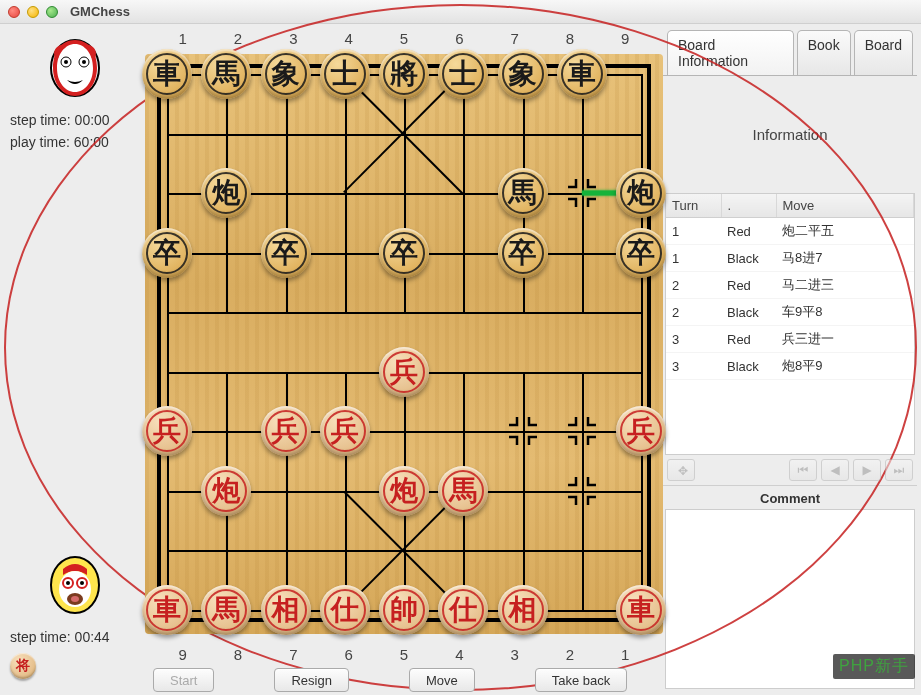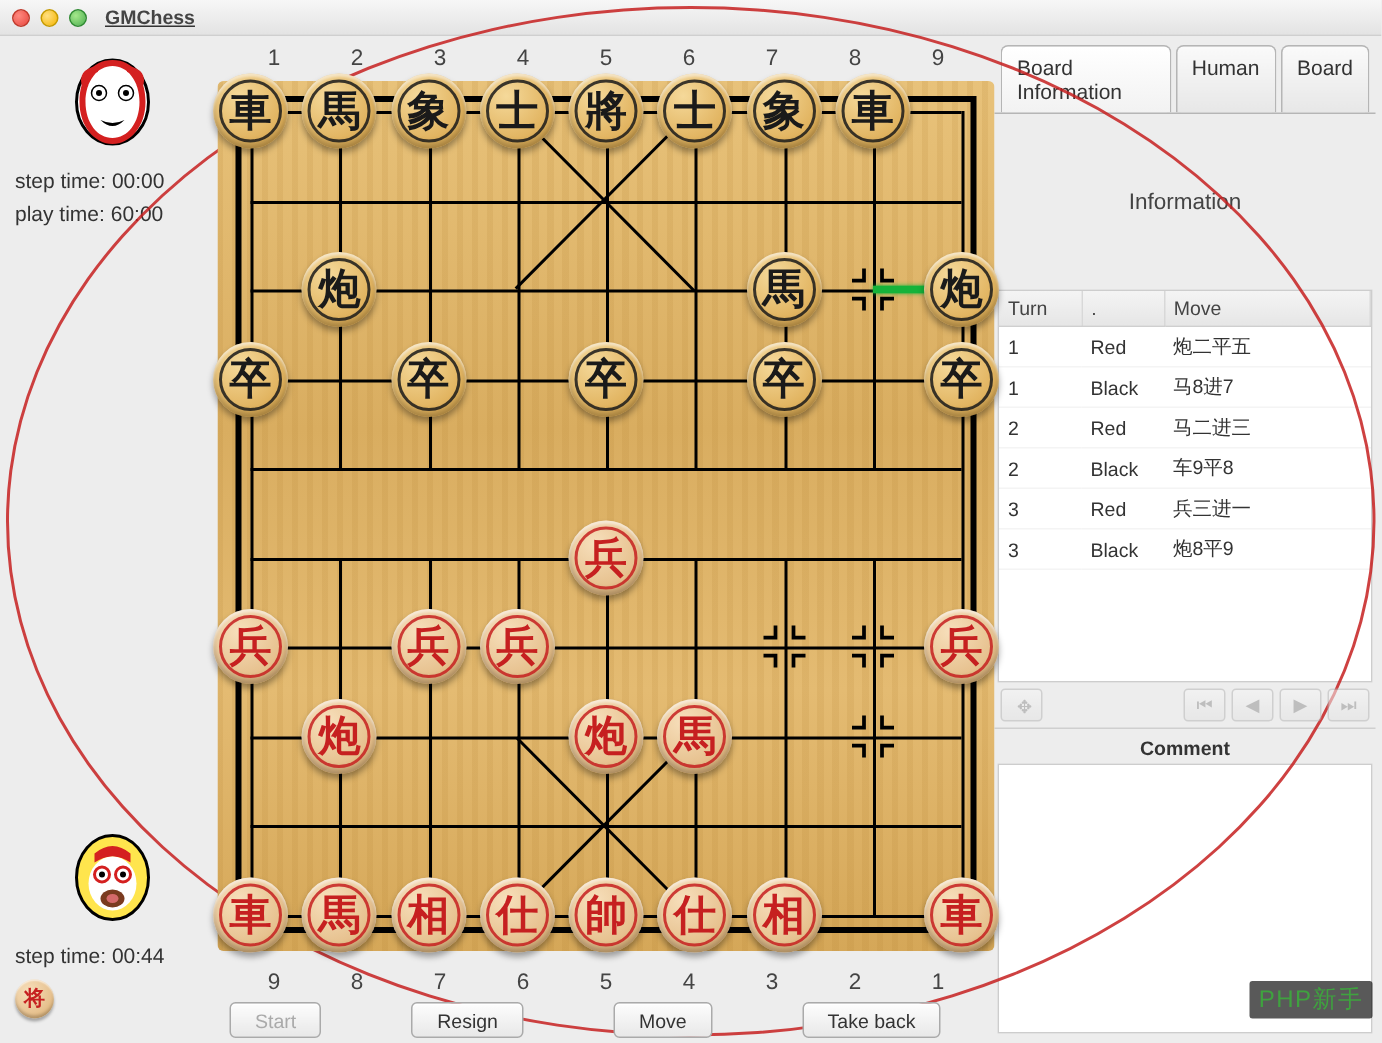--- a/index.html
+++ b/index.html
@@ -14,21 +14,20 @@
     overflow: hidden;
   }
   
   .titlebar {
     height: 24px;
     background: linear-gradient(#f7f7f7,#e3e3e3);
     border-bottom: 1px solid #cfcfcf;
     display: flex;
     align-items: center;
     padding: 0 8px;
-    text-decoration: underline;
   }
   .traffic { display:flex; gap:7px; margin-right:12px; }
   .tl { width:12px; height:12px; border-radius:50%; }
   .tl.red{background:radial-gradient(circle at 35% 35%,#ff8a80,#e8473f);border:1px solid #c0392b;}
   .tl.yellow{background:radial-gradient(circle at 35% 35%,#ffe082,#f5b400);border:1px solid #c59a00;}
   .tl.green{background:radial-gradient(circle at 35% 35%,#a5e88b,#4caf50);border:1px solid #2f8a32;}
   .titlebar .title{font-weight:600;color:#444;}
   
   .app { display:flex; height:671px; }
   .left { width:145px; padding:8px 6px 6px 10px; display:flex; flex-direction:column; }
@@ -291,21 +290,21 @@
       <button class="btn" id="btn-start" disabled="">Start</button>
       <button class="btn" id="btn-resign">Resign</button>
       <button class="btn" id="btn-draw">Move</button>
       <button class="btn" id="btn-take-back">Take back</button>
     </div>
   </div>
 
   <div class="right">
     <div class="tabs" id="tabs">
         <div class="tab active">Board Information</div>
-        <div class="tab">Human</div>
+        <div class="tab">Book</div>
         <div class="tab">Board</div>
       </div>
     <div class="panel">
       <div class="infohdr">Information</div>
       <div class="movelist">
         <table>
           <thead>
               <tr>
             <th style="width:55px">Turn</th>
             <th style="width:55px">.</th>

